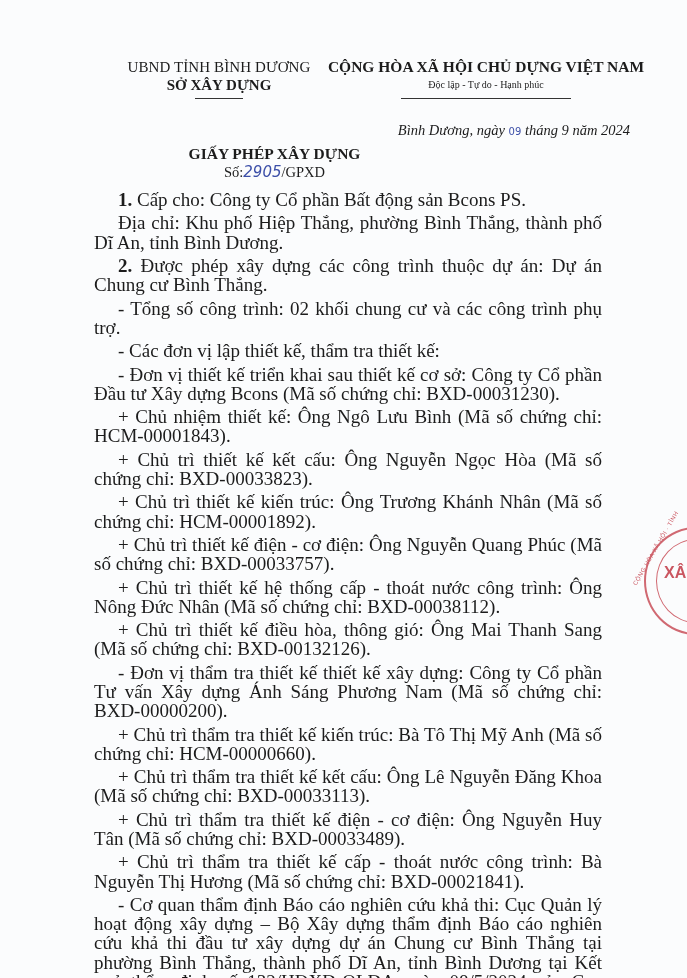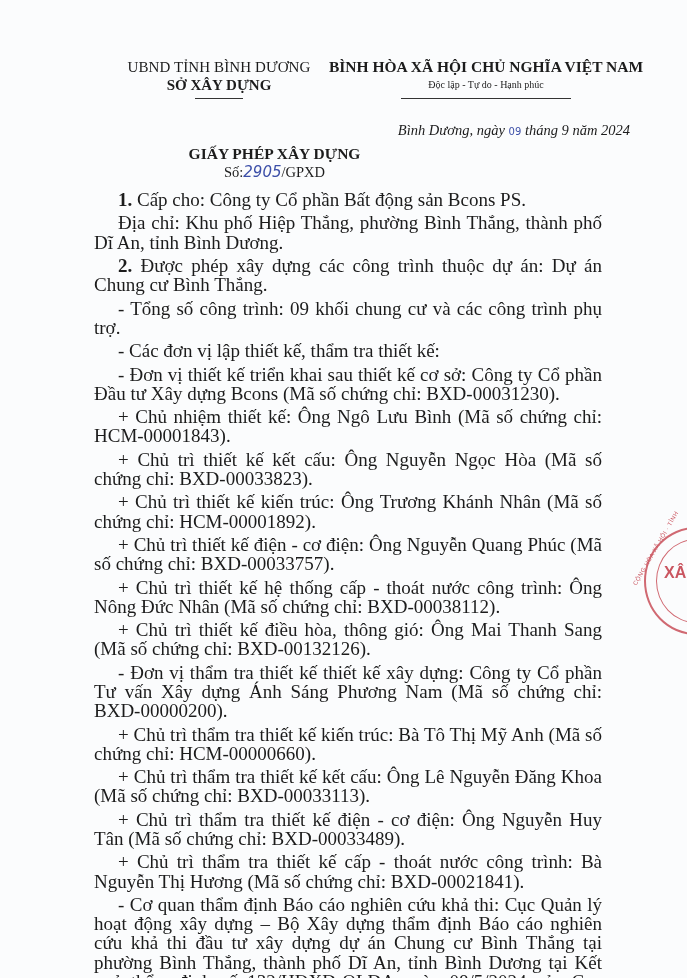--- a/index.html
+++ b/index.html
@@ -43,42 +43,42 @@
 
 <div class="page">
 
   <div class="header">
     <div class="hdr-left">
       <div class="agency">UBND TỈNH BÌNH DƯƠNG</div>
       <div class="dept">SỞ XÂY DỰNG</div>
       <div class="rule-left"></div>
     </div>
     <div class="hdr-right">
-      <div class="nation">BÌNH HÒA XÃ HỘI CHỦ NGHĨA VIỆT NAM</div>
+      <div class="nation">CỘNG HÒA XÃ HỘI CHỦ DỰNG VIỆT NAM</div>
       <div class="motto">Độc lập - Tự do - Hạnh phúc</div>
       <div class="rule-right"></div>
     </div>
   </div>
 
   <div class="dateline">
     <span>Bình Dương, ngày </span><span class="hand">09</span><span> tháng  9  năm 2024</span>
   </div>
 
   <div class="title">
     <div class="title-main">GIẤY PHÉP XÂY DỰNG</div>
     <div class="title-no">
       <span>Số:</span><span class="hand">2905</span><span>/GPXD</span>
     </div>
   </div>
 
   <div class="body">
     <p class="para"><b>1.</b><span> Cấp cho: Công ty Cổ phần Bất động sản Bcons PS.</span></p>
     <p class="para">Địa chỉ: Khu phố Hiệp Thắng, phường Bình Thắng, thành phố Dĩ An, tỉnh Bình Dương.</p>
     <p class="para"><b>2.</b><span> Được phép xây dựng các công trình thuộc dự án: Dự án Chung cư Bình Thắng.</span></p>
-    <p class="para">- Tổng số công trình: 09 khối chung cư và các công trình phụ trợ.</p>
+    <p class="para">- Tổng số công trình: 02 khối chung cư và các công trình phụ trợ.</p>
     <p class="para">- Các đơn vị lập thiết kế, thẩm tra thiết kế:</p>
     <p class="para">- Đơn vị thiết kế triển khai sau thiết kế cơ sở: Công ty Cổ phần Đầu tư Xây dựng Bcons (Mã số chứng chỉ: BXD-00031230).</p>
     <p class="para">+ Chủ nhiệm thiết kế: Ông Ngô Lưu Bình (Mã số chứng chỉ: HCM-00001843).</p>
     <p class="para">+ Chủ trì thiết kế kết cấu: Ông Nguyễn Ngọc Hòa (Mã số chứng chỉ: BXD-00033823).</p>
     <p class="para">+ Chủ trì thiết kế kiến trúc: Ông Trương Khánh Nhân (Mã số chứng chỉ: HCM-00001892).</p>
     <p class="para">+ Chủ trì thiết kế điện - cơ điện: Ông Nguyễn Quang Phúc (Mã số chứng chỉ: BXD-00033757).</p>
     <p class="para">+ Chủ trì thiết kế hệ thống cấp - thoát nước công trình: Ông Nông Đức Nhân (Mã số chứng chỉ: BXD-00038112).</p>
     <p class="para">+ Chủ trì thiết kế điều hòa, thông gió: Ông Mai Thanh Sang (Mã số chứng chỉ: BXD-00132126).</p>
     <p class="para">- Đơn vị thẩm tra thiết kế thiết kế xây dựng: Công ty Cổ phần Tư vấn Xây dựng Ánh Sáng Phương Nam (Mã số chứng chỉ: BXD-00000200).</p>
     <p class="para">+ Chủ trì thẩm tra thiết kế kiến trúc: Bà Tô Thị Mỹ Anh (Mã số chứng chỉ: HCM-00000660).</p>

